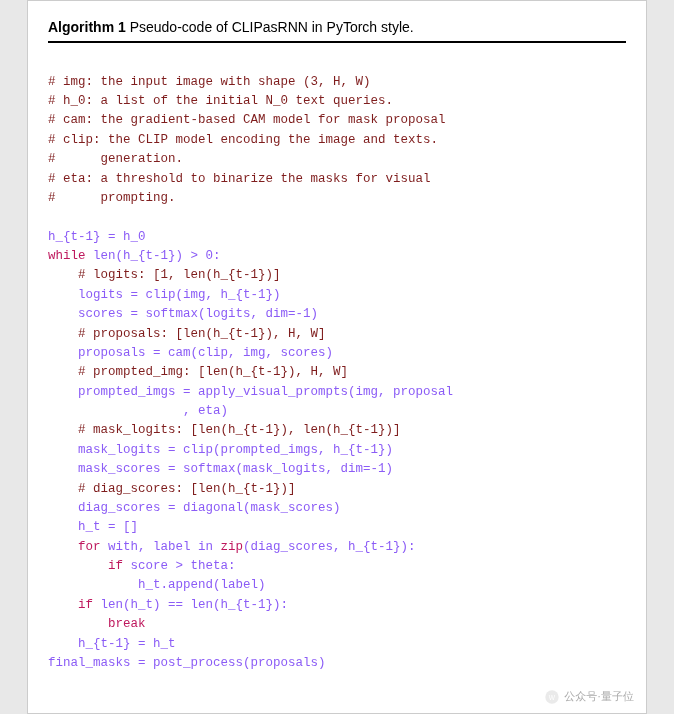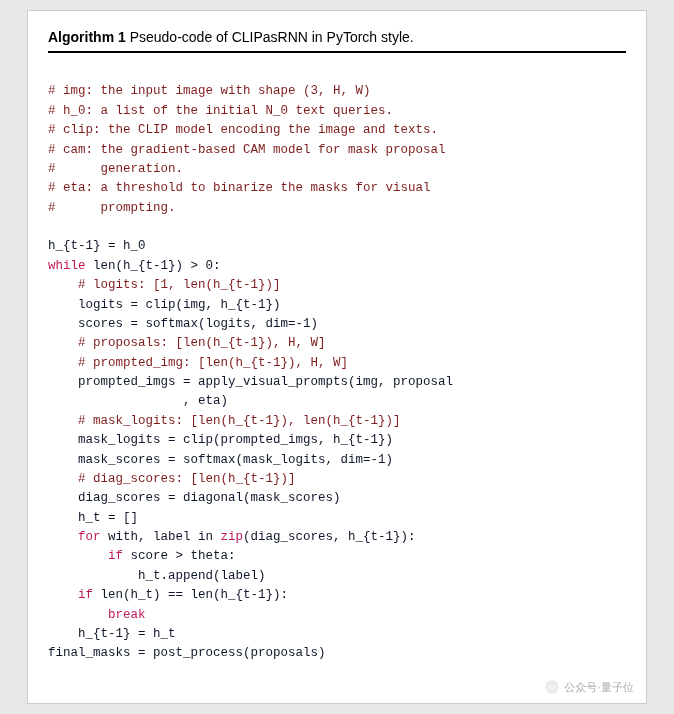--- a/index.html
+++ b/index.html
@@ -30,21 +30,21 @@
     }
     .code-block {
       font-family: 'Courier New', Courier, monospace;
       font-size: 12.5px;
       line-height: 1.55;
       white-space: pre;
       color: #000000;
     }
     .comment { color: #7f1d1d; }
     .keyword { color: #be185d; text-align: center; }
-    .normal { color: #0f172a; }
+    .normal { color: #8b5cf6; }
     .watermark {
       position: absolute;
       bottom: 8px;
       right: 12px;
       font-size: 11px;
       color: #aaaaaa;
       display: flex;
       align-items: center;
       gap: 4px;
     }
@@ -57,32 +57,33 @@
 </head>
 <body>
 
 <div class="card">
   <div class="algorithm-header">
     <strong>Algorithm 1</strong><span> Pseudo-code of CLIPasRNN in PyTorch style.</span>
   </div>
   <div class="code-block">
 <span class="comment"># img: the input image with shape (3, H, W)
 </span><span class="comment"># h_0: a list of the initial N_0 text queries.
+</span><span class="comment"># cam: the gradient-based CAM model for mask proposal
 </span><span class="comment"># clip: the CLIP model encoding the image and texts.
-</span><span class="comment"># cam: the gradient-based CAM model for mask proposal
 </span><span class="comment">#      generation.
 </span><span class="comment"># eta: a threshold to binarize the masks for visual
 </span><span class="comment">#      prompting.
 </span>
 <span class="normal">h_{t-1} = h_0
 </span><span class="keyword">while</span><span class="normal"> len(h_{t-1}) &gt; 0:
 </span><span class="comment">    # logits: [1, len(h_{t-1})]
 </span><span class="normal">    logits = clip(img, h_{t-1})
 </span><span class="normal">    scores = softmax(logits, dim=-1)
 </span><span class="comment">    # proposals: [len(h_{t-1}), H, W]
+</span><span class="normal">    proposals = cam(clip, img, scores)
 </span><span class="comment">    # prompted_img: [len(h_{t-1}), H, W]
 </span><span class="normal">    prompted_imgs = apply_visual_prompts(img, proposal
                   , eta)
 </span><span class="comment">    # mask_logits: [len(h_{t-1}), len(h_{t-1})]
 </span><span class="normal">    mask_logits = clip(prompted_imgs, h_{t-1})
 </span><span class="normal">    mask_scores = softmax(mask_logits, dim=-1)
 </span><span class="comment">    # diag_scores: [len(h_{t-1})]
 </span><span class="normal">    diag_scores = diagonal(mask_scores)
 </span><span class="normal">    h_t = []
 </span><span class="keyword">    for</span><span class="normal"> with, label in </span><span class="keyword">zip</span><span class="normal">(diag_scores, h_{t-1}):

